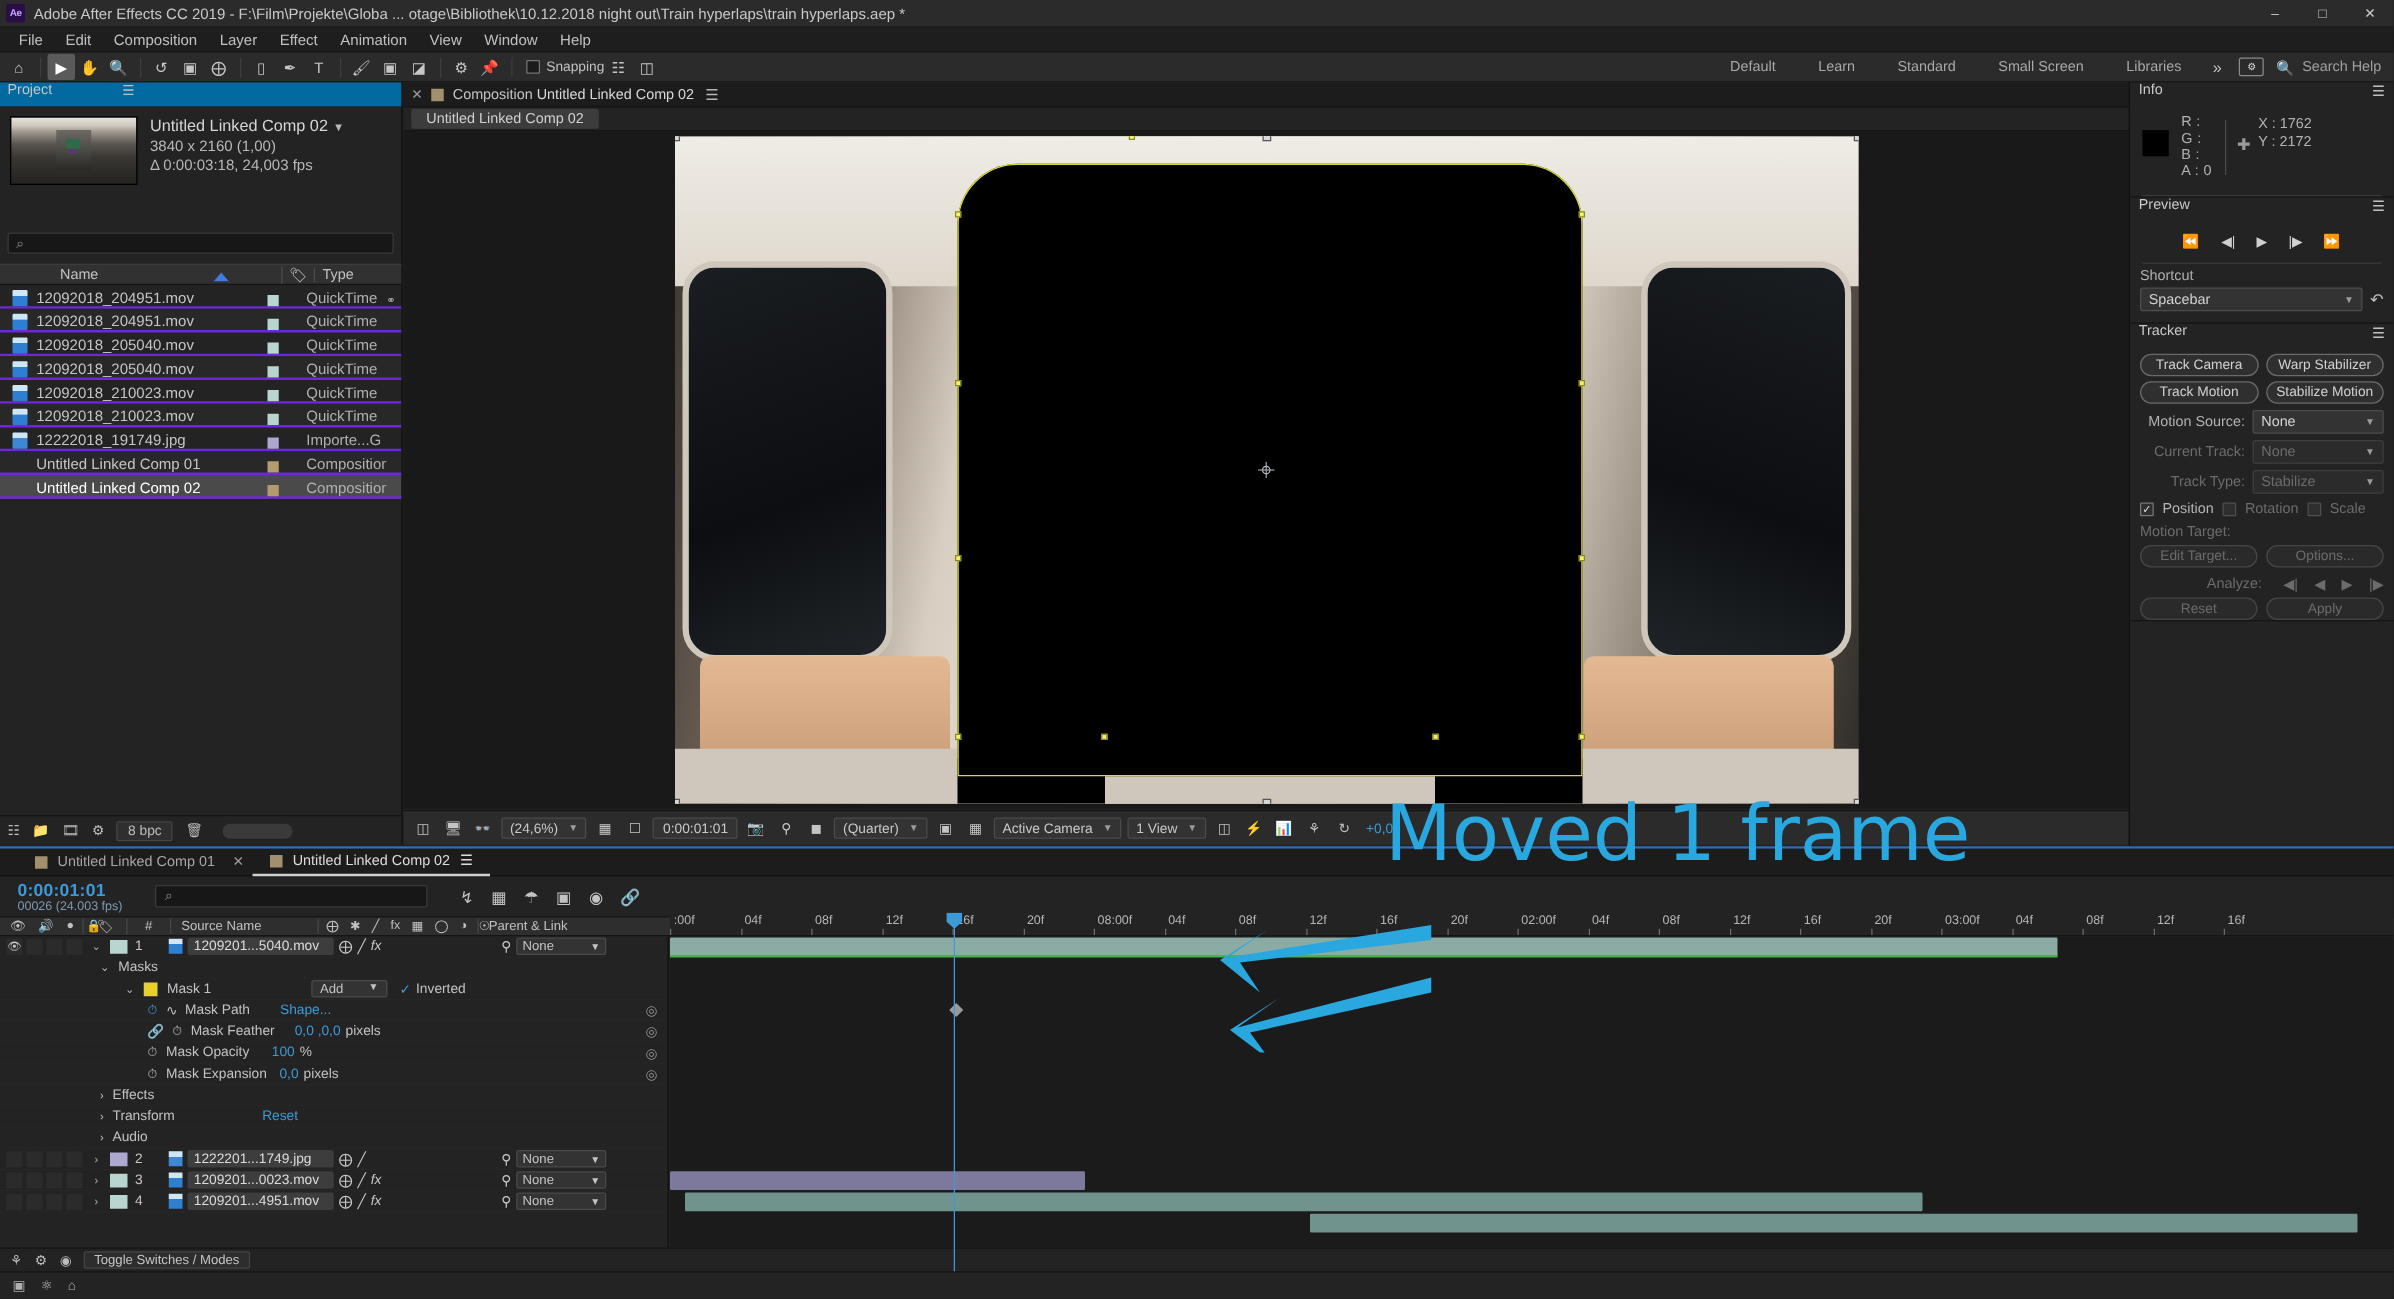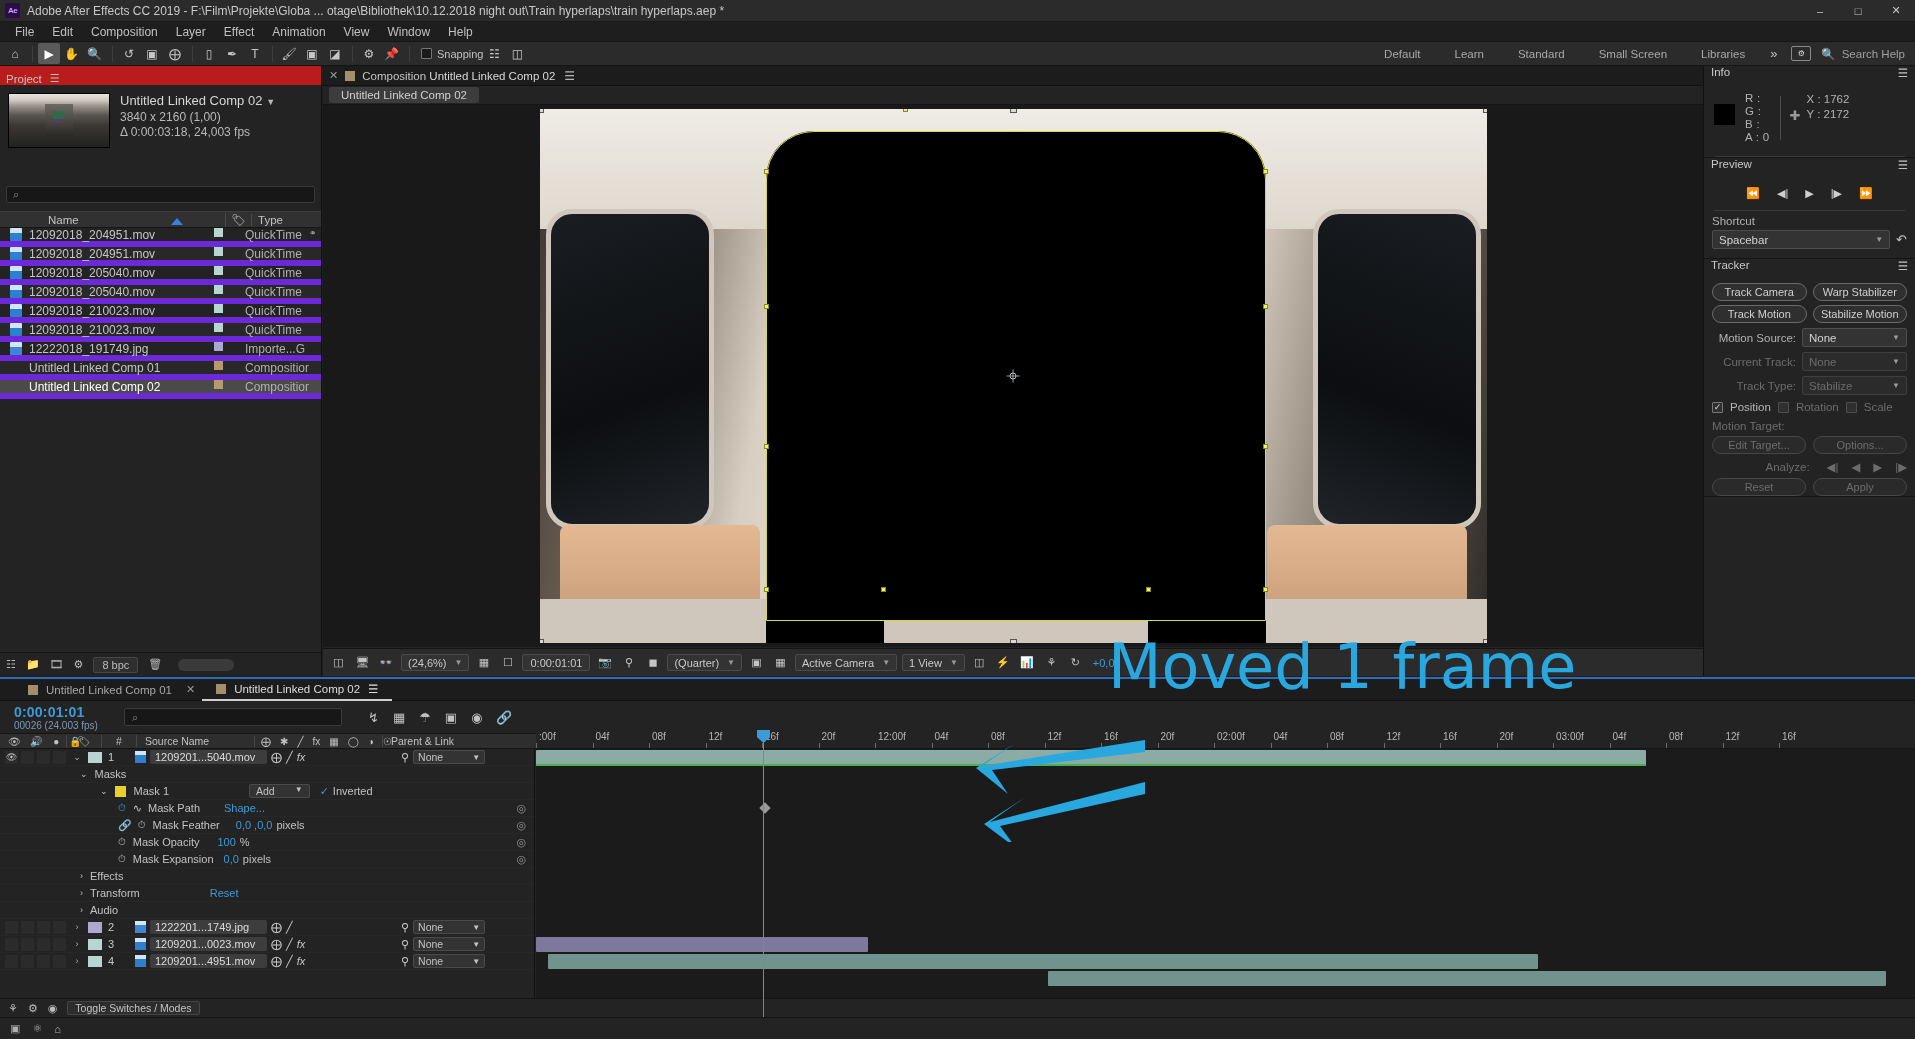--- a/index.html
+++ b/index.html
@@ -43,22 +43,22 @@
   .snapping{ display:flex;align-items:center;gap:5px;margin-left:6px;font-size:11px;color:#c0c0c0; }
   .chk{ width:11px;height:11px;border:1px solid #757575;background:#1b1b1b;border-radius:1px;}
   .ws{ margin-left:auto; display:flex; align-items:center; height:24px; }
   .ws-item{ padding:0 17px;font-size:11.5px;color:#a8a8a8;line-height:24px; }
   .ws-more{ padding:0 8px;color:#c0c0c0;font-size:13px; }
   .ws-icon{ width:20px;height:15px;border:1px solid #8a8a8a;border-radius:2px;margin:0 6px;
             display:flex;align-items:center;justify-content:center;font-size:8px;color:#ddd;}
   .searchhelp{ display:flex;align-items:center;gap:6px;padding:0 10px 0 4px;color:#a0a0a0;font-size:11.5px;}
 
   
-  .panel-hd{ height:19px;background:#b91c1c;display:flex;align-items:flex-end;
-             font-size:11.5px;color:#c5c5c5;padding:0 6px; }
+  .panel-hd{ height:19px;background:#0369a1;display:flex;align-items:flex-start;
+             font-size:11.5px;color:#c5c5c5;padding:0 6px;gap:48px; }
   .panel-hd .burger{ margin-left:8px;color:#c0c0c0;font-size:11px; }
 
   
   .project{
     position:absolute;left:0;top:66px;width:322px;height:610px;
     background:#232323;border-right:1px solid #111;
   }
   .proj-head{ display:flex;padding:8px 8px 0 8px; }
   .proj-thumb{
     width:102px;height:55px;border:1px solid #000;flex:none;
@@ -84,22 +84,22 @@
   .proj-colhd{
     margin-top:8px;height:17px;background:#313131;display:flex;align-items:center;
     font-size:11.5px;color:#c2c2c2;border-top:1px solid #3c3c3c;border-bottom:1px solid #151515;
   }
   .proj-colhd .c-name{ padding-left:48px;flex:1; position:relative;}
   .proj-colhd .sortarrow{ position:absolute;right:42px;top:4px;width:0;height:0;
      border-left:6px solid transparent;border-right:6px solid transparent;border-bottom:7px solid #3c7ddd;}
   .proj-colhd .c-tag{ width:26px;text-align:center;border-left:1px solid #4a4a4a; }
   .proj-colhd .c-type{ width:70px;padding-left:6px;border-left:1px solid #4a4a4a; }
   .proj-row{
-    height:19px;display:flex;align-items:flex-start;font-size:12px;color:#c5c5c5;
-    border-bottom:6px solid #6d28d9;
+    height:19px;display:flex;align-items:flex-end;font-size:12px;color:#c5c5c5;
+    border-bottom:2px solid #6d28d9;
   }
   .proj-row.alt{ background:#282828; }
   .proj-row.sel{ background:#4a4a4a; color:#fff; }
   .proj-row .ficon{ width:12px;height:13px;margin:0 7px 0 10px;flex:none;border-radius:1px; }
   .ficon.mov{ background:linear-gradient(180deg,#cfe6f5 0%,#cfe6f5 35%,#2f7fd0 36%,#2f7fd0 100%); }
   .ficon.jpg{ background:linear-gradient(180deg,#cfe6f5 0%,#cfe6f5 35%,#3f86d4 36%,#3f86d4 100%); }
   .ficon.comp{ background:#3a3a3a;border:1px solid #6f6f6f;position:relative; }
   .ficon.comp::after{content:"";position:absolute;inset:2px;background:#7a9bbd;}
   .proj-row .rname{ flex:1; overflow:hidden;white-space:nowrap; }
   .proj-row .swatch{ width:9px;height:9px;margin-right:16px; }
@@ -718,21 +718,21 @@
         <div class="rtick" style="left: 59.5px;">04f</div>
         <div class="rtickline" style="left: 56.5px;"></div>
         <div class="rtick" style="left: 116px;">08f</div>
         <div class="rtickline" style="left: 113px;"></div>
         <div class="rtick" style="left: 172.5px;">12f</div>
         <div class="rtickline" style="left: 169.5px;"></div>
         <div class="rtick" style="left: 229px;">16f</div>
         <div class="rtickline" style="left: 226px;"></div>
         <div class="rtick" style="left: 285.5px;">20f</div>
         <div class="rtickline" style="left: 282.5px;"></div>
-        <div class="rtick" style="left: 342px;">12:00f</div>
+        <div class="rtick" style="left: 342px;">08:00f</div>
         <div class="rtickline" style="left: 339px;"></div>
         <div class="rtick" style="left: 398.5px;">04f</div>
         <div class="rtickline" style="left: 395.5px;"></div>
         <div class="rtick" style="left: 455px;">08f</div>
         <div class="rtickline" style="left: 452px;"></div>
         <div class="rtick" style="left: 511.5px;">12f</div>
         <div class="rtickline" style="left: 508.5px;"></div>
         <div class="rtick" style="left: 568px;">16f</div>
         <div class="rtickline" style="left: 565px;"></div>
         <div class="rtick" style="left: 624.5px;">20f</div>

